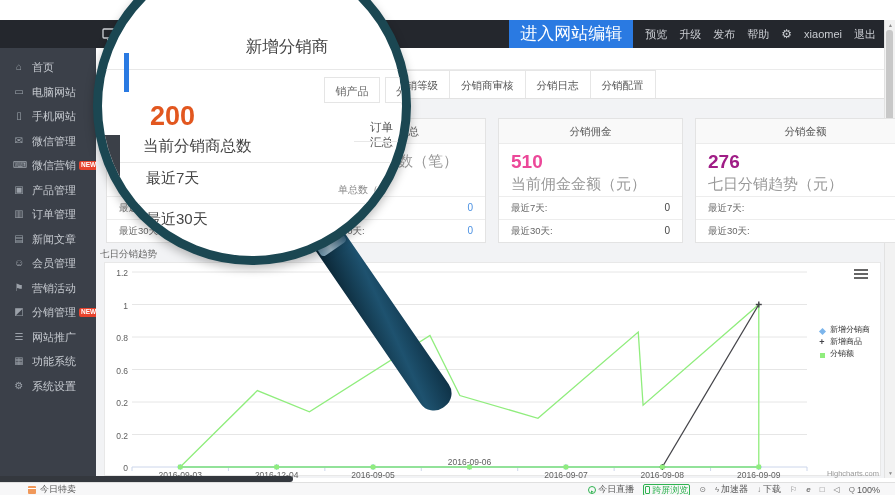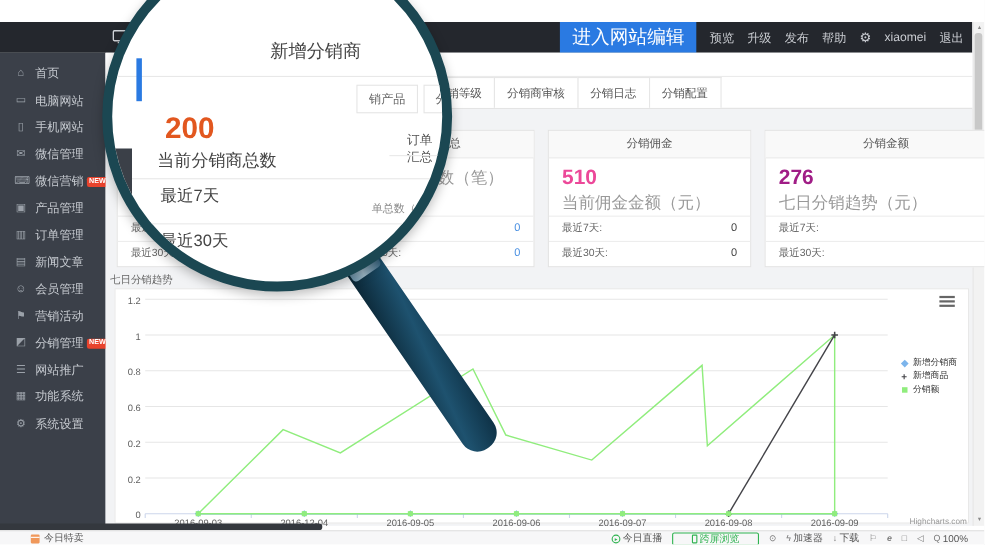--- a/index.html
+++ b/index.html
@@ -70,21 +70,21 @@
   
   .hthumb{position:absolute;left:0;top:476px;width:293px;height:6px;background:#34383e;border-radius:0 3px 3px 0;}
 
   
   .taskbar{position:absolute;left:0;top:482px;width:895px;height:13px;background:#f7f7f8;border-top:1px solid #e0e0e0;box-sizing:border-box;font-size:9px;color:#555;}
   .tb-left{position:absolute;left:28px;top:0;height:13px;display:flex;align-items:center;gap:4px;}
   .gift{width:8px;height:8px;background:#f0985a;border-radius:1px;position:relative;}
   .gift:after{content:"";position:absolute;left:0;top:2.5px;width:8px;height:1px;background:#fff;}
   .tb-right{position:absolute;right:15px;top:0;height:13px;display:flex;align-items:center;gap:9px;}
   .tb-item{display:flex;align-items:center;gap:2px;white-space:nowrap;cursor:pointer;color:#555;}
-  .tb-item.active{color:#2fb350;border:1px solid #2fb350;border-radius:2px;padding:0 17px;height:10px;line-height:10px;}
+  .tb-item.active{color:#2fb350;border:1px solid #2fb350;border-radius:2px;padding:0 1px;height:10px;line-height:10px;}
   .tb-ico{font-size:8px;line-height:8px;color:#777;}
   .play-ic{width:8px;height:8px;border:1px solid #2fb350;border-radius:50%;color:#2fb350;font-size:5px;line-height:8px;text-align:center;box-sizing:border-box;}
   .phone-ic{width:5px;height:8px;border:1px solid #2fb350;border-radius:1px;box-sizing:border-box;}
 
   
   .mag-handle{position:absolute;left:305px;top:230px;width:34px;height:215px;
       transform:rotate(-34.5deg);transform-origin:50% 0;
       background:linear-gradient(100deg,#0c2939 8%,#1e526f 55%,#0f3348 95%);
       border-radius:5px 5px 16px 16px;z-index:58;}
   .mag-handle:before{content:"";position:absolute;left:2px;top:-3px;right:2px;height:26px;
@@ -296,21 +296,21 @@
         <div class="ylab" style="left: 1px; top: 135px;">0.2</div>
         <div class="ylab" style="left: 1px; top: 102.5px;">0.6</div>
         <div class="ylab" style="left: 1px; top: 70px;">0.8</div>
         <div class="ylab" style="left: 1px; top: 37.5px;">1</div>
         <div class="ylab" style="left: 1px; top: 5px;">1.2</div>
       </div>
     <div id="xlabels">
         <div class="xlab" style="left: 40.2143px; top: 207px;">2016-09-03</div>
         <div class="xlab" style="left: 136.643px; top: 207px;">2016-12-04</div>
         <div class="xlab" style="left: 233.071px; top: 207px;">2016-09-05</div>
-        <div class="xlab" style="left: 329.5px; top: 207px;">2016-09-06</div>
+        <div class="xlab" style="left: 329.5px; top: 194px;">2016-09-06</div>
         <div class="xlab" style="left: 425.929px; top: 207px;">2016-09-07</div>
         <div class="xlab" style="left: 522.357px; top: 207px;">2016-09-08</div>
         <div class="xlab" style="left: 618.786px; top: 207px; text-align: center;">2016-09-09</div>
       </div>
     <div class="legend" id="legend">
         <div class="leg-row">
           <span class="leg-mark"><span class="leg-di" style="background: rgb(124, 181, 236);"></span></span>
           <span class="leg-txt">新增分销商</span>
         </div>
         <div class="leg-row">

